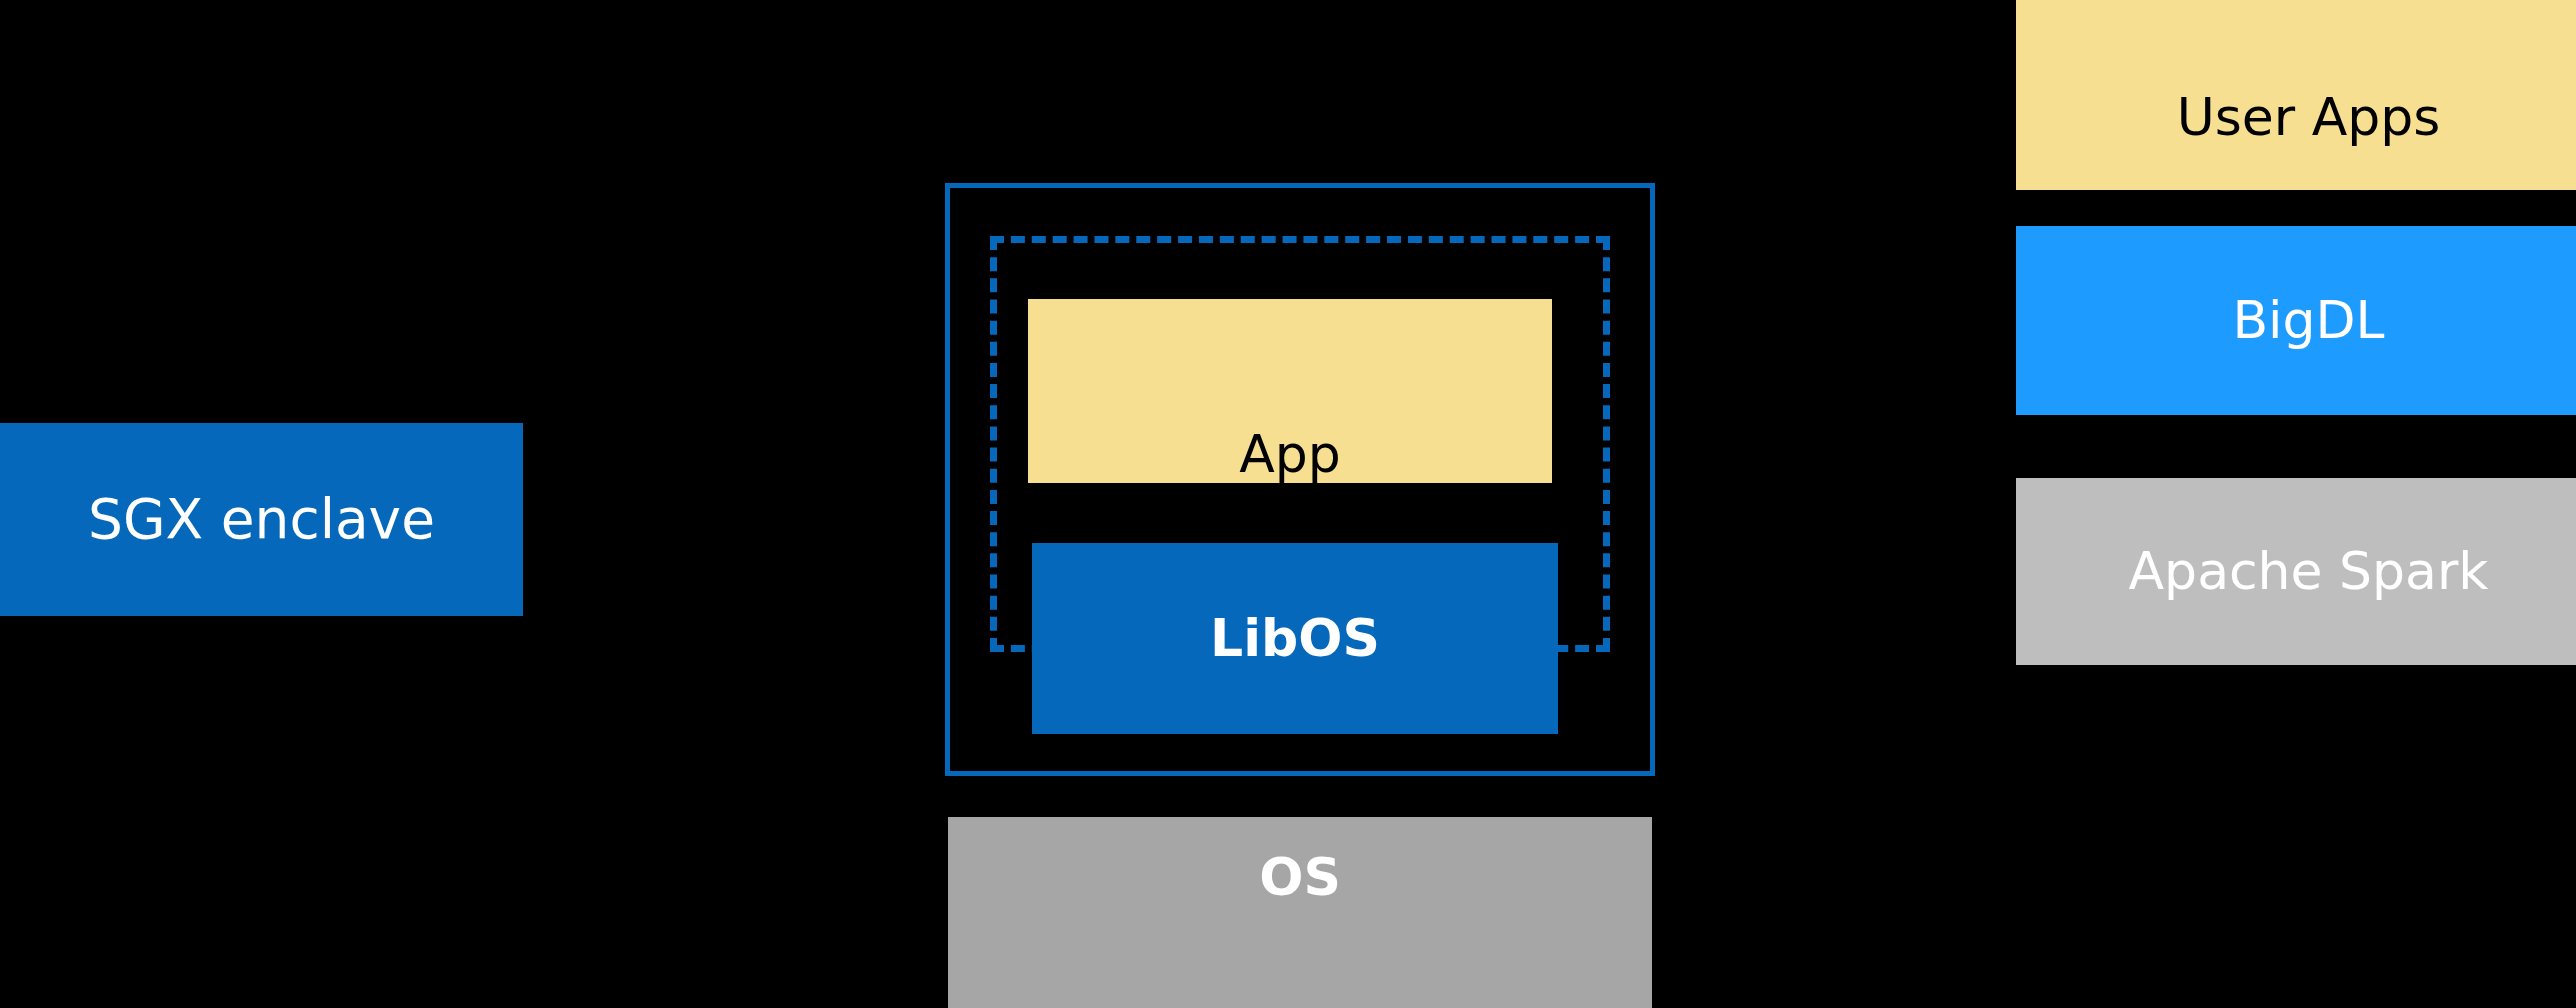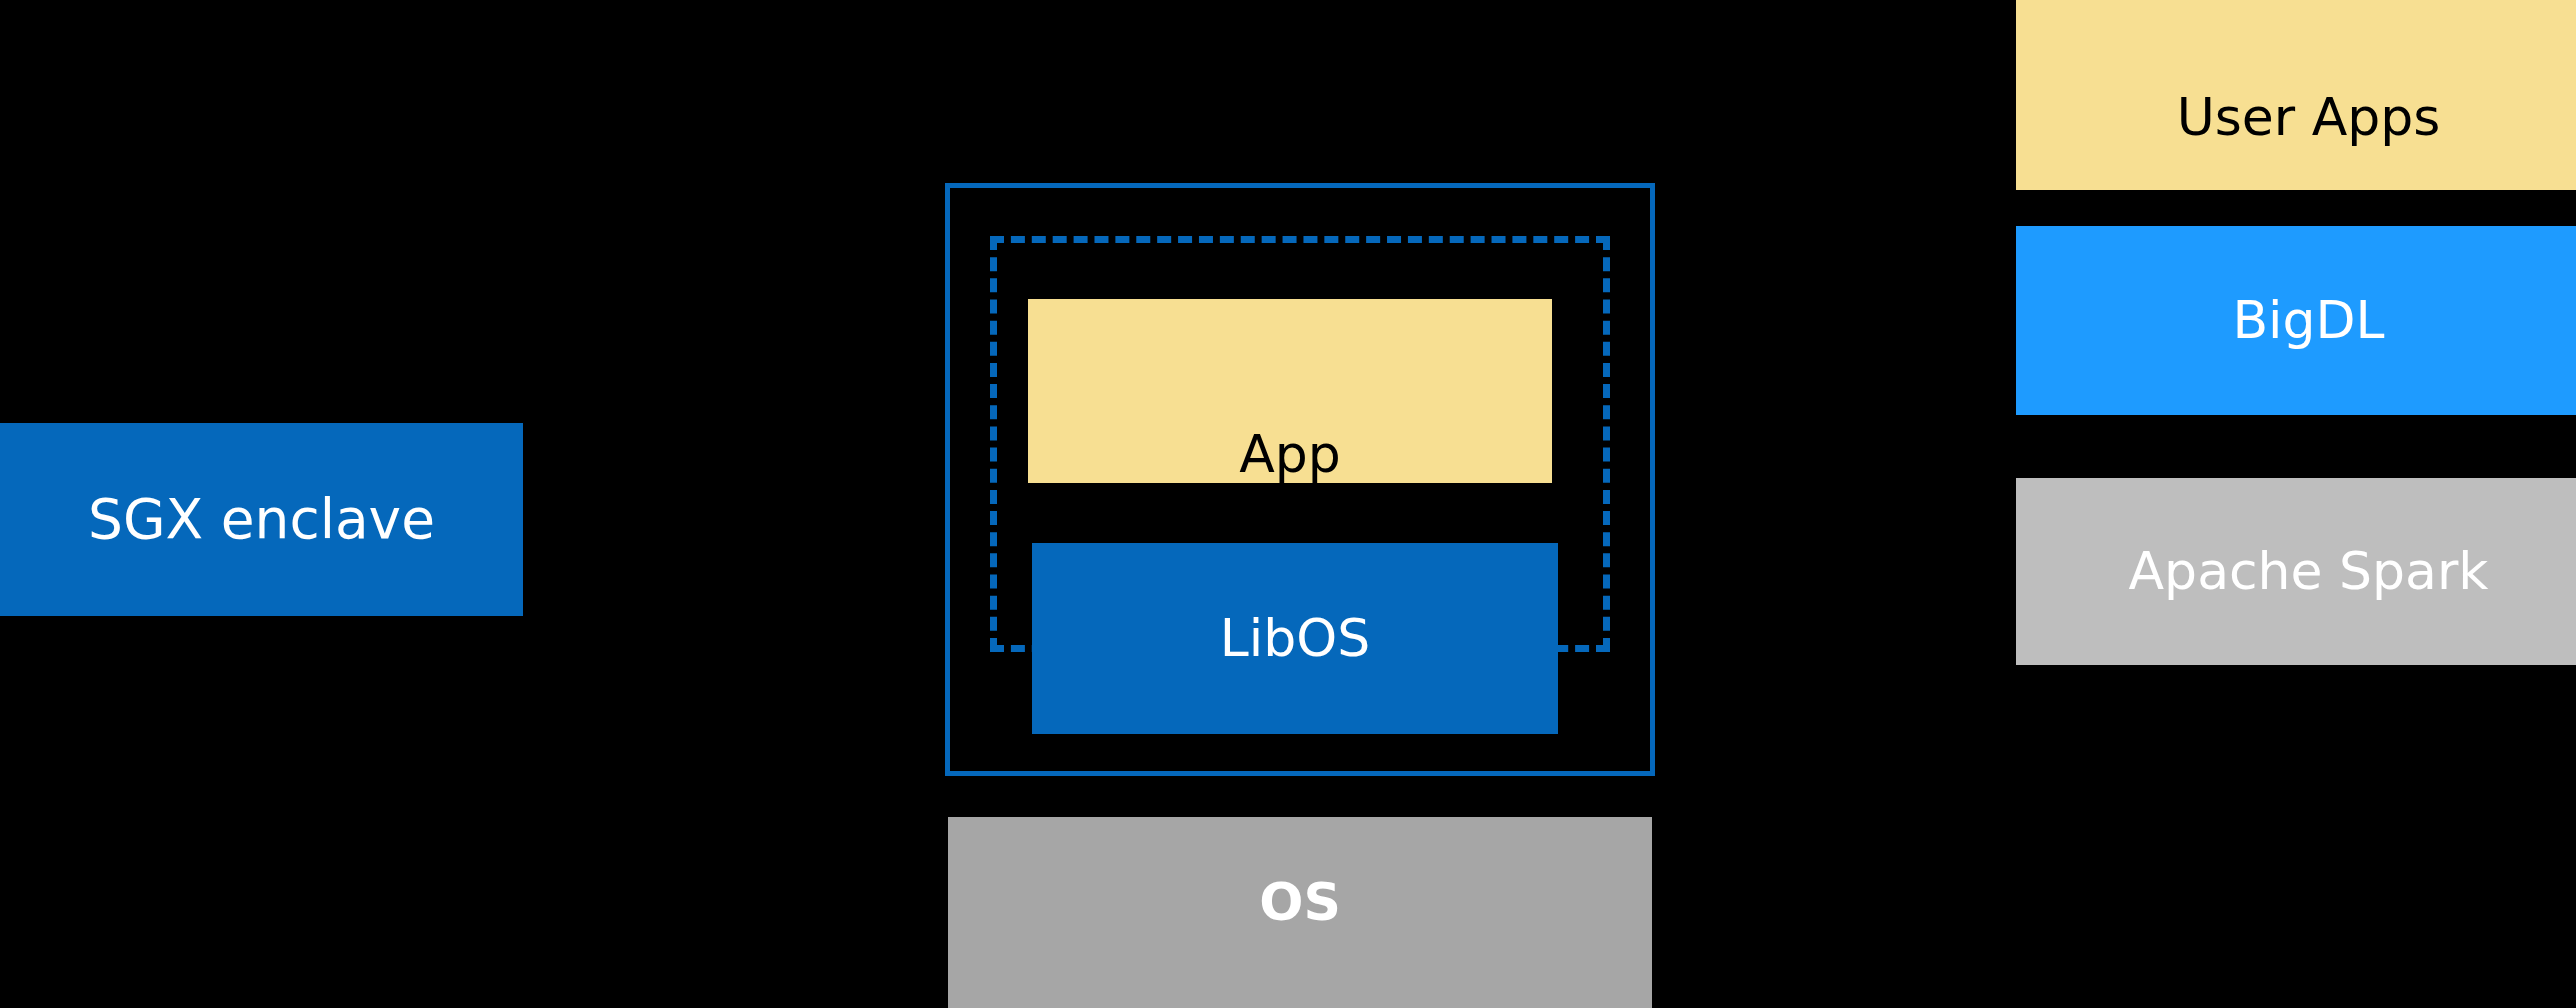--- a/index.html
+++ b/index.html
@@ -79,34 +79,35 @@
 
   
   #libos-box {
     left: 1032px;
     top: 543px;
     width: 526px;
     height: 191px;
     background: #0568BB;
     color: #FFFFFF;
     font-size: 52px;
+    font-weight: bold;
   }
 
   
   #os-box {
     left: 948px;
     top: 817px;
     width: 704px;
     height: 192px;
     background: #A6A6A6;
     color: #FFFFFF;
     font-size: 52px;
     font-weight: bold;
     align-items: flex-start;
-    padding-top: 57px;
+    padding-top: 32px;
   }
 
   
   #user-apps-box {
     left: 2016px;
     top: -25px;
     width: 585px;
     height: 215px;
     background: #F7DF92;
     color: #000000;

